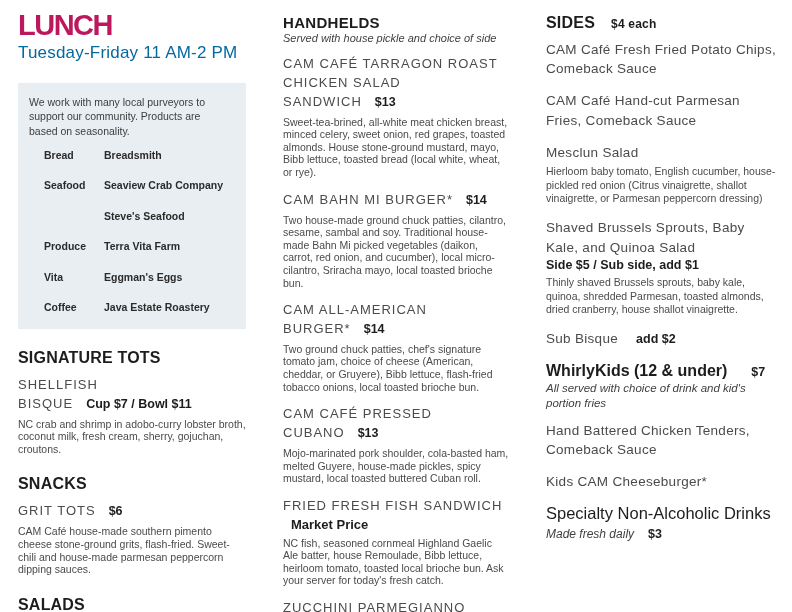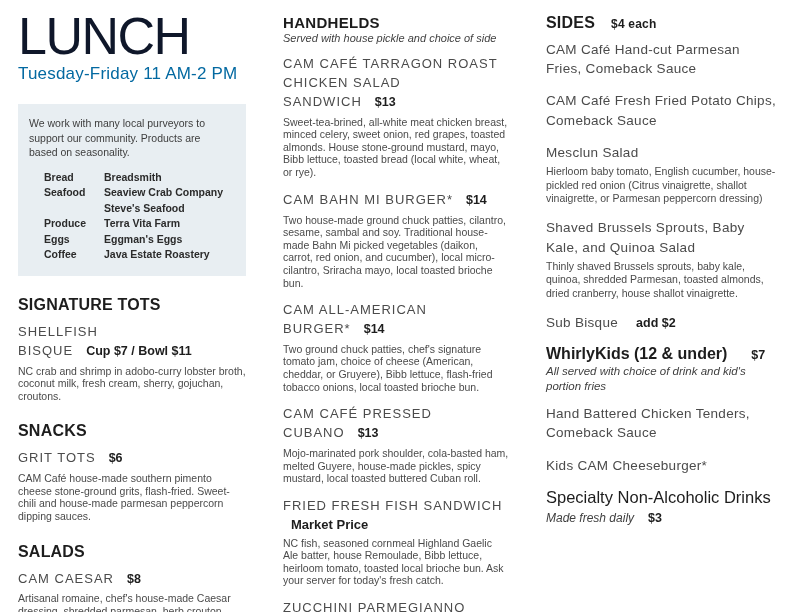--- a/index.html
+++ b/index.html
@@ -4,27 +4,27 @@
 <style>
   html,body{margin:0;padding:0;background:#ffffff;}
   .page{position:relative;width:792px;height:612px;background:#ffffff;overflow:hidden;
         font-family:"Liberation Sans","DejaVu Sans",sans-serif;color:#1d1d1d;}
   .col{position:absolute;top:0;}
   .col-left{left:18px;top:12px;width:228px;}
   .col-mid{left:283px;top:12px;width:226px;}
   .col-right{left:546px;top:12px;width:232px;}
 
   
-  .title{font-size:52px;font-weight:400;letter-spacing:-1.5px;line-height:.95;color:#0f172a;}
+  .title{font-size:29px;font-weight:700;letter-spacing:-1.5px;line-height:.95;color:#be185d;}
   .subtitle{font-size:17px;color:#0369a1;margin-top:3px;letter-spacing:.2px;}
 
   
   .purveyor-box{margin-top:20px;background:#e8eef2;padding:12px 22px 14px 11px;}
   .purveyor-intro{font-size:10.5px;line-height:1.38;color:#3d3d3d;margin:0;}
-  .purveyor-table{display:grid;grid-template-columns:60px 1fr;row-gap:1px;
+  .purveyor-table{display:grid;grid-template-columns:60px 1fr;row-gap:16px;
                   margin:10px 0 0 15px;font-size:10.5px;font-weight:700;color:#2b2b2b;line-height:1.38;}
 
   
   .sec-head{font-size:16px;font-weight:800;letter-spacing:.2px;color:#1d1d1d;margin:20px 0 8px 0;}
   .item{margin-bottom:11px;}
   .item-name{font-size:13px;color:#4b4b4b;letter-spacing:1px;line-height:1.3;}
   .item-price{font-size:12.5px;font-weight:700;color:#1d1d1d;padding-left:13px;white-space:nowrap;}
   .item-price.block{display:block;padding-left:8px;margin-top:2px;font-size:13px;}
   .item-desc{margin:5px 0 0 0;font-size:10.5px;line-height:1.2;color:#4a4a4a;}
 
@@ -62,21 +62,21 @@
       <p class="purveyor-intro">We work with many local purveyors to support our community. Products are based on seasonality.</p>
       <div class="purveyor-table">
         <span>Bread</span>
         <span>Breadsmith</span>
         <span>Seafood</span>
         <span>Seaview Crab Company</span>
         <span></span>
         <span>Steve's Seafood</span>
         <span>Produce</span>
         <span>Terra Vita Farm</span>
-        <span>Eggs</span>
+        <span>Vita</span>
         <span>Eggman's Eggs</span>
         <span>Coffee</span>
         <span>Java Estate Roastery</span>
       </div>
     </div>
 
     <div class="sec-head">SIGNATURE TOTS</div>
     <div class="item">
       <span class="item-name">SHELLFISH BISQUE</span><span class="item-price">Cup $7 / Bowl $11</span>
       <p class="item-desc">NC crab and shrimp in adobo-curry lobster broth, coconut milk, fresh cream, sherry, gojuchan, croutons.</p>
@@ -131,31 +131,32 @@
     </div>
 
   </div>
 
   <div class="col col-right">
     <div class="sec-head sides-head" style="margin-top:2px;">
       <span>SIDES</span><span class="inline-price">$4 each</span>
     </div>
 
     <div class="side-item">
-      <span class="side-name">CAM Café Hand-cut Parmesan Fries, Comeback Sauce</span>
+      <span class="side-name">CAM Café Fresh Fried Potato Chips, Comeback Sauce</span>
     </div>
     <div class="side-item">
-      <span class="side-name">CAM Café Fresh Fried Potato Chips, Comeback Sauce</span>
+      <span class="side-name">CAM Café Hand-cut Parmesan Fries, Comeback Sauce</span>
     </div>
     <div class="side-item">
       <span class="side-name">Mesclun Salad</span>
       <p class="side-desc">Hierloom baby tomato, English cucumber, house-pickled red onion (Citrus vinaigrette, shallot vinaigrette, or Parmesan peppercorn dressing)</p>
     </div>
     <div class="side-item">
       <span class="side-name">Shaved Brussels Sprouts, Baby Kale, and Quinoa Salad</span>
+      <div class="side-sub">Side $5 / Sub side, add $1</div>
       <p class="side-desc">Thinly shaved Brussels sprouts, baby kale, quinoa, shredded Parmesan, toasted almonds, dried cranberry, house shallot vinaigrette.</p>
     </div>
     <div class="side-item">
       <span class="side-name">Sub Bisque</span><span class="side-price">add $2</span>
     </div>
 
     <div class="kids-head">
       <span>WhirlyKids (12 &amp; under)</span><span class="kids-price">$7</span>
     </div>
     <p class="kids-note">All served with choice of drink and kid's portion fries</p>

